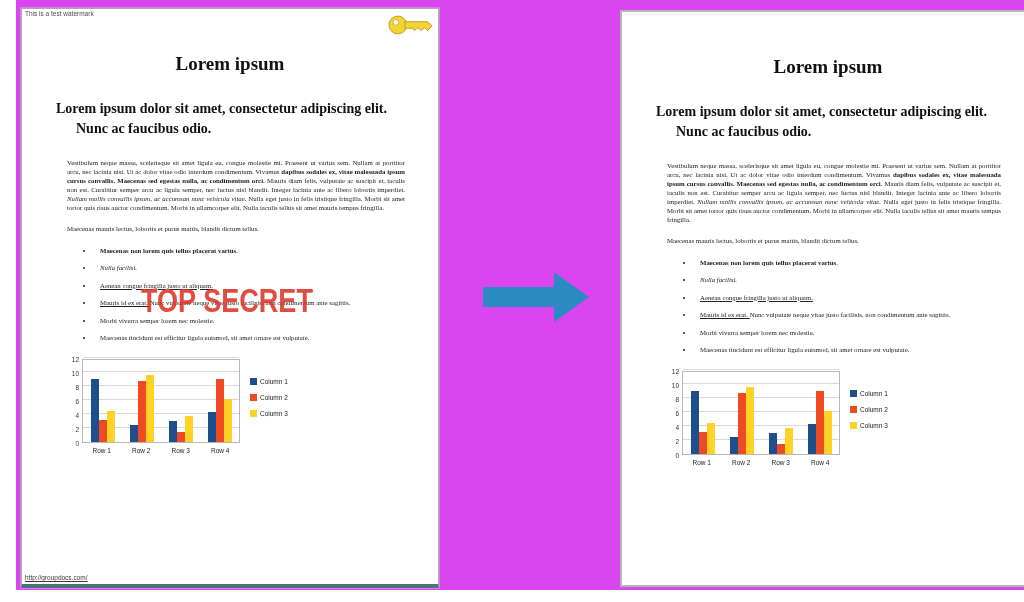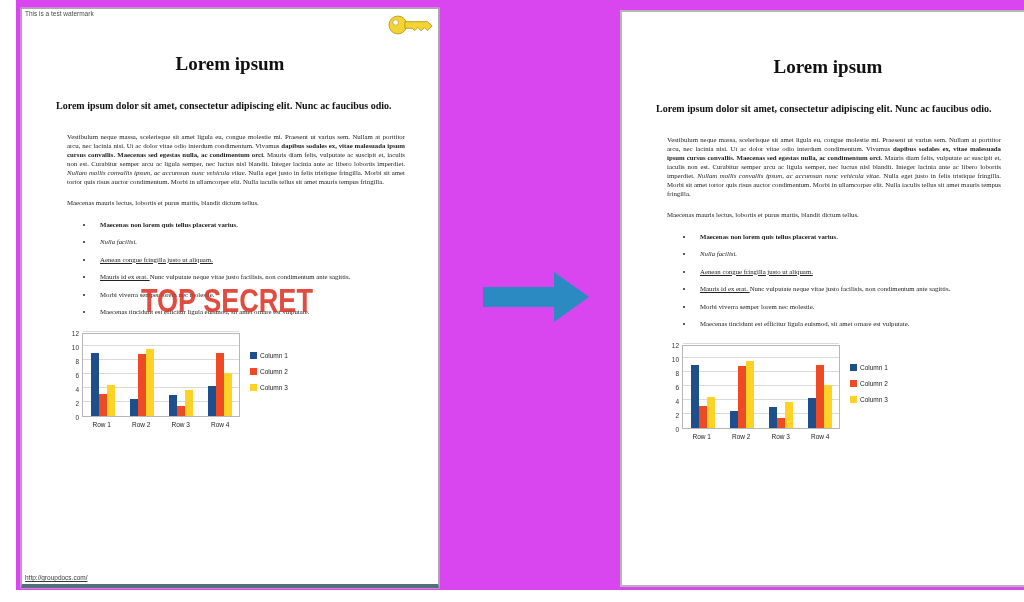--- a/index.html
+++ b/index.html
@@ -8,21 +8,21 @@
   .stage { position:relative; width:1024px; height:590px; background:#d946ef;margin-left:16px; }
 
   
   .page { position:absolute; background:#fff; border:1px solid #a9a9a9; }
   .page.left  { left:5px;  top:8px;  width:418px; height:580px;
                 border-bottom:4px solid #50707a; box-shadow:0 0 0 0.5px #c9c9c9; }
   .page.right { left:604px; top:10px; width:416px; height:577px; border:2px solid #b5b5b5; }
 
   
   .doc-title { margin-top:44px; text-align:center; font-size:19px; font-weight:bold; color:#111; }
-  .doc-heading { margin:24px 30px 0 34px; font-size:10px; font-weight:bold; color:#111;
+  .doc-heading { margin:24px 30px 0 34px; font-size:14px; font-weight:bold; color:#111;
                  line-height:1.45; padding-left:20px; text-indent:-20px; max-width:360px; }
   .doc-para { margin:18px 33px 0 45px; font-size:6.8px; line-height:9px; text-align:justify; color:#222; }
   .doc-para2 { margin:12px 33px 0 45px; font-size:6.8px; line-height:9px; color:#222; }
   ul.doc-bullets { margin:13px 30px 0 0; padding-left:72px; list-style:disc; }
   ul.doc-bullets li { font-size:6.8px; line-height:9px; color:#222; margin-bottom:8.5px; padding-left:6px; }
 
   
   .chart { display:flex; align-items:flex-start; margin:14px 0 0 44px; height:104px;
            font-family:"Liberation Sans", sans-serif; }
   .chart .yaxis { position:relative; width:16px; height:84px; margin-top:3px; }

